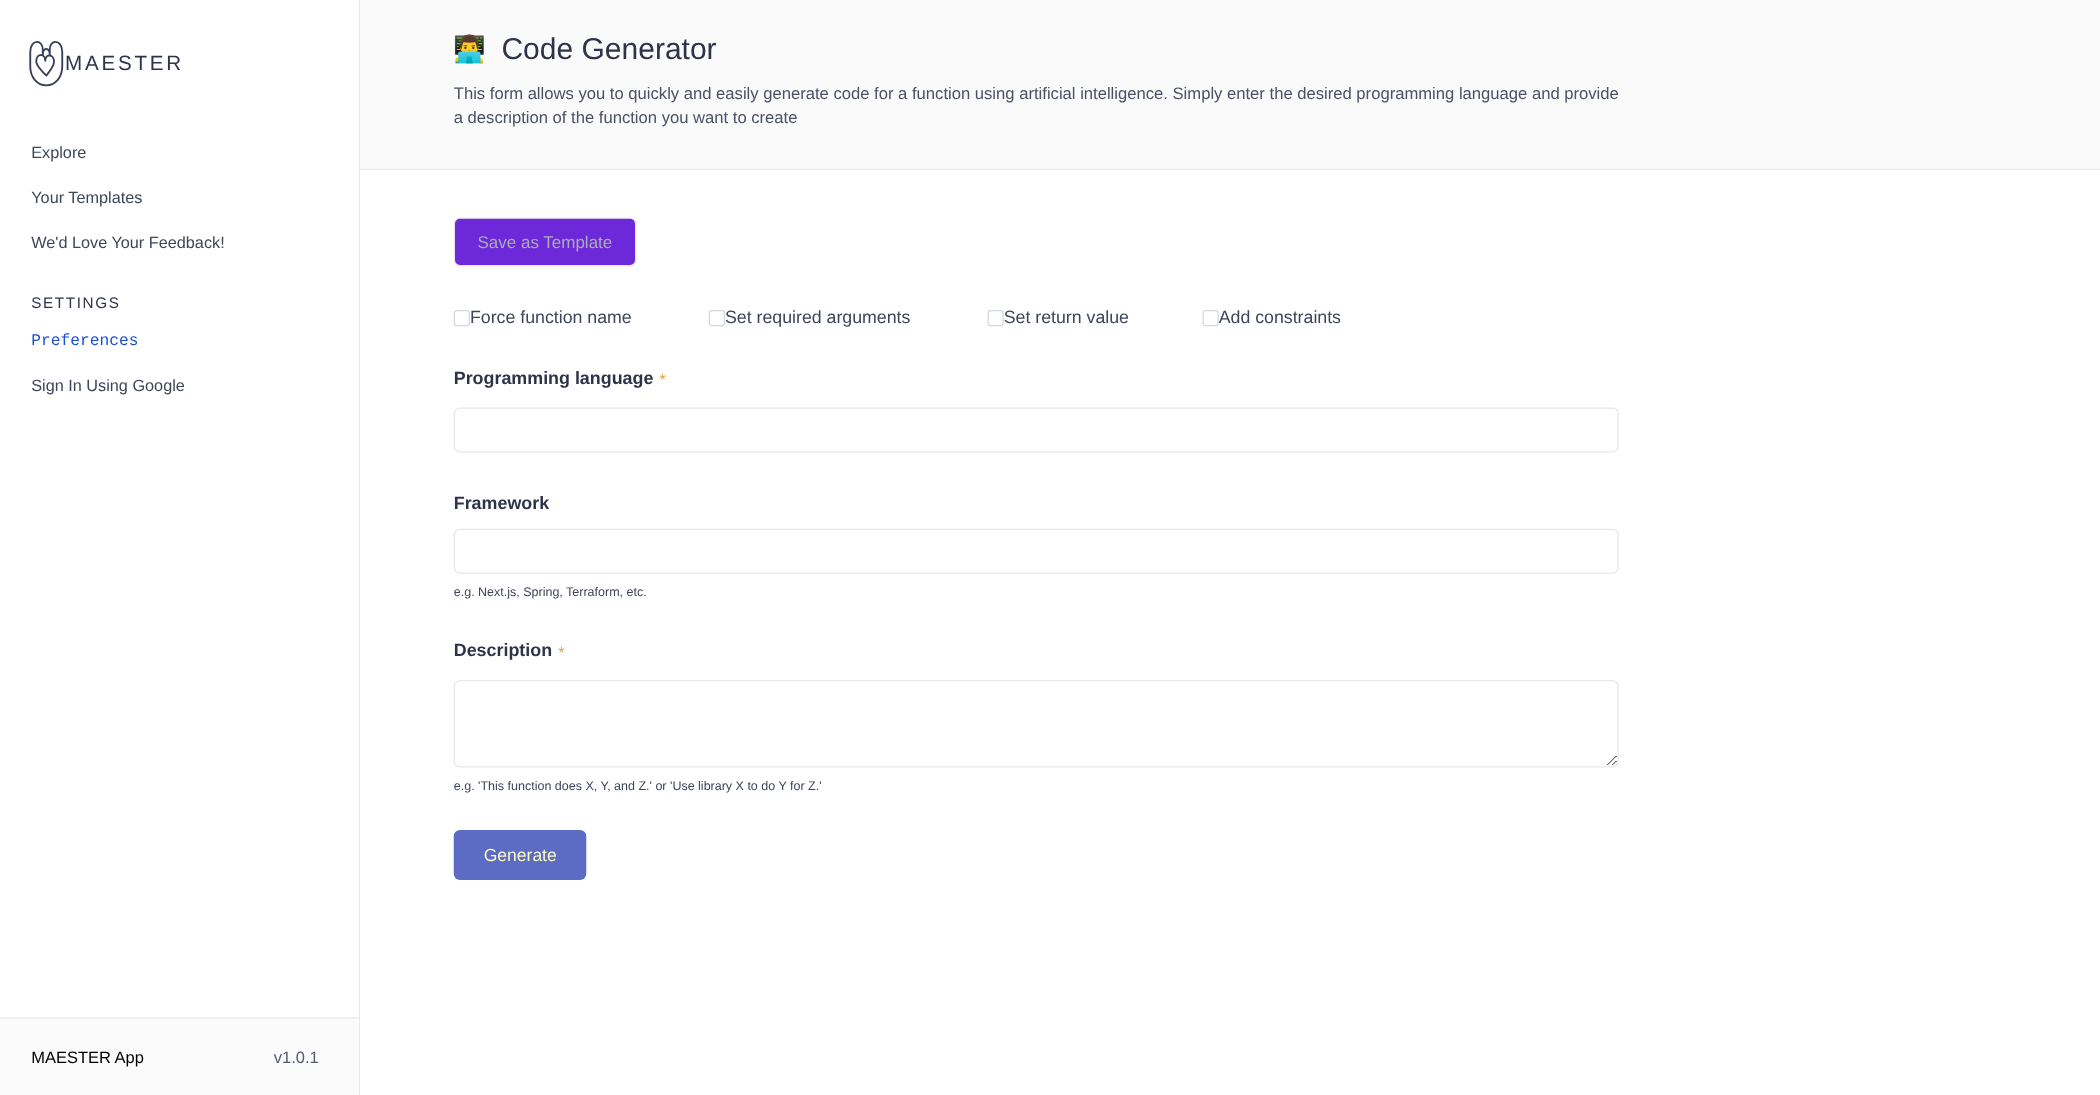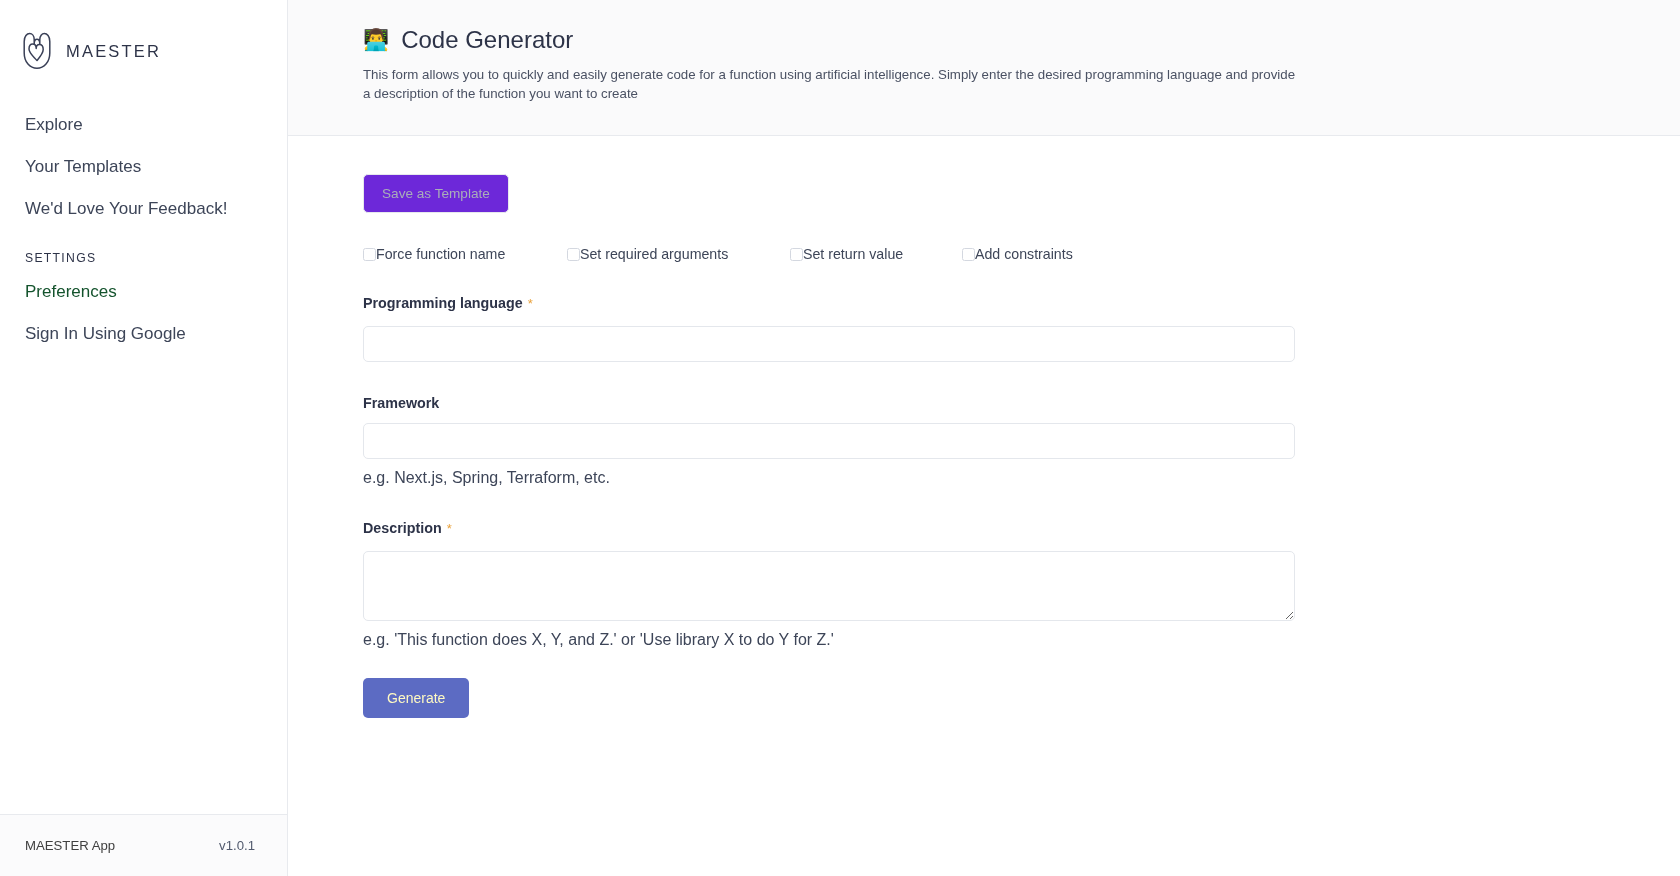--- a/index.html
+++ b/index.html
@@ -26,47 +26,47 @@
     flex: 0 0 288px;
     background: #ffffff;
     border-right: 1px solid #e8eaee;
     display: flex;
     flex-direction: column;
     position: relative;
   }
   .brand {
     display: flex;
     align-items: center;
-    gap: 14px;
     padding: 26px 0 0 22px;
     height: 76px;
     text-align: right;
   }
   .brand-mark { width: 30px; height: 38px; display: block; }
   .brand-name {
     font-size: 16.5px;
     letter-spacing: 2.2px;
     color: #2d3348;
     font-weight: 400;
   }
   .nav {
     padding: 28px 0 0 0;
   }
   .nav-item {
     display: block;
-    font-size: 17px;
+    font-size: 13px;
     color: #3d4558;
     padding: 9px 0 9px 25px;
     line-height: 1.4;
     cursor: pointer;
     text-decoration: none;
   }
   .nav-item.muted {
-    color: #14532d;
+    color: #1d4ed8;
     cursor: default;
+    font-family: Liberation Mono, monospace;
   }
   .nav-group-title {
     font-size: 12.2px;
     font-weight: normal;
     letter-spacing: 1.3px;
     color: #2d3348;
     padding: 22px 0 6px 25px;
   }
   .footer {
     position: absolute;
@@ -74,21 +74,21 @@
     right: 0;
     bottom: 0;
     height: 62px;
     border-top: 1px solid #e8eaee;
     background: #fbfbfc;
     display: flex;
     align-items: center;
     justify-content: space-between;
     padding: 0 32px 0 25px;
   }
-  .footer-app { font-size: 13.2px; color: #404040; }
+  .footer-app { font-size: 13.2px; color: #000000; }
   .footer-version { font-size: 13.2px; color: #525a6e; }
 
   
   .main {
     flex: 1 1 auto;
     height: 876px;
     background: #ffffff;
     display: flex;
     flex-direction: column;
     overflow: hidden;
@@ -198,21 +198,21 @@
     background: #ffffff;
     font-size: 14px;
     font-family: "Liberation Sans", sans-serif;
     color: #2d3348;
     padding: 8px 12px;
     outline: none;
     resize: vertical;
   }
   .helper {
     margin-top: 10px;
-    font-size: 16px;
+    font-size: 10px;
     color: #3d4558;
   }
   .btn-generate {
     margin-top: 29px;
     background: #5c6bc3;
     border: none;
     border-radius: 5px;
     color: #fef9c3;
     font-size: 14px;
     font-family: "Liberation Sans", sans-serif;

